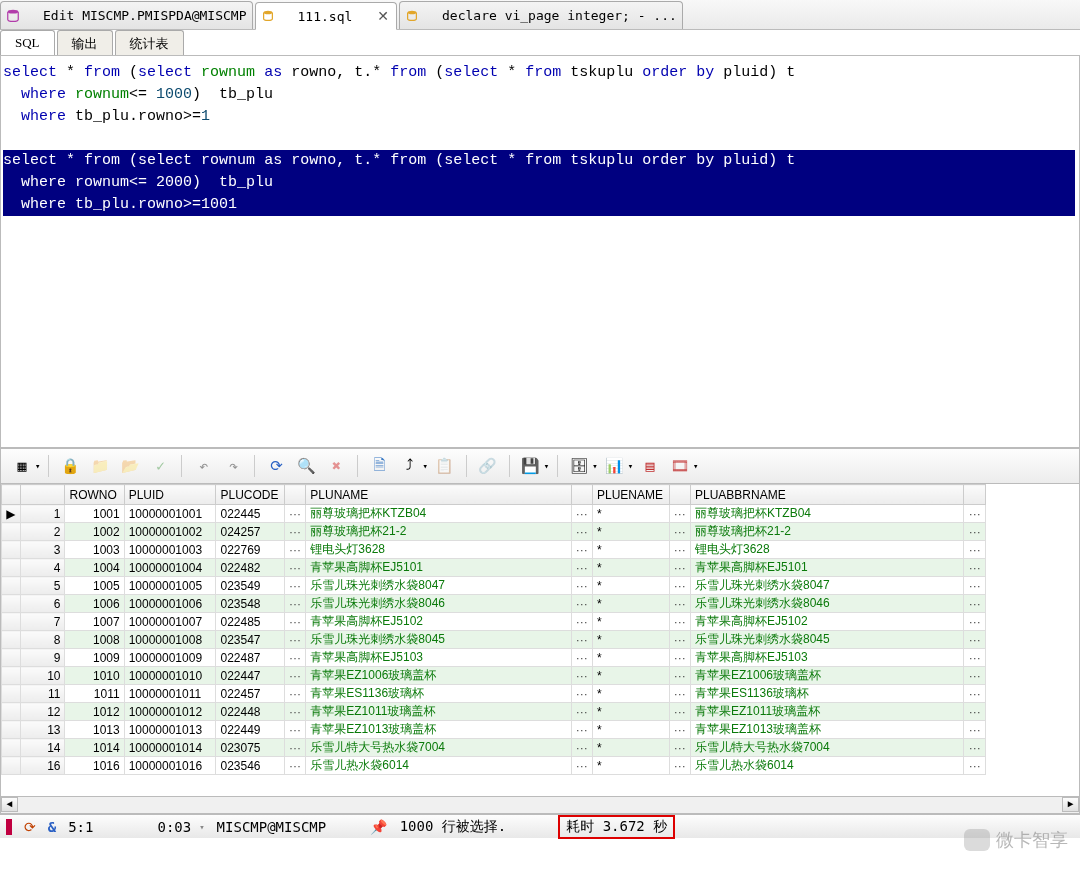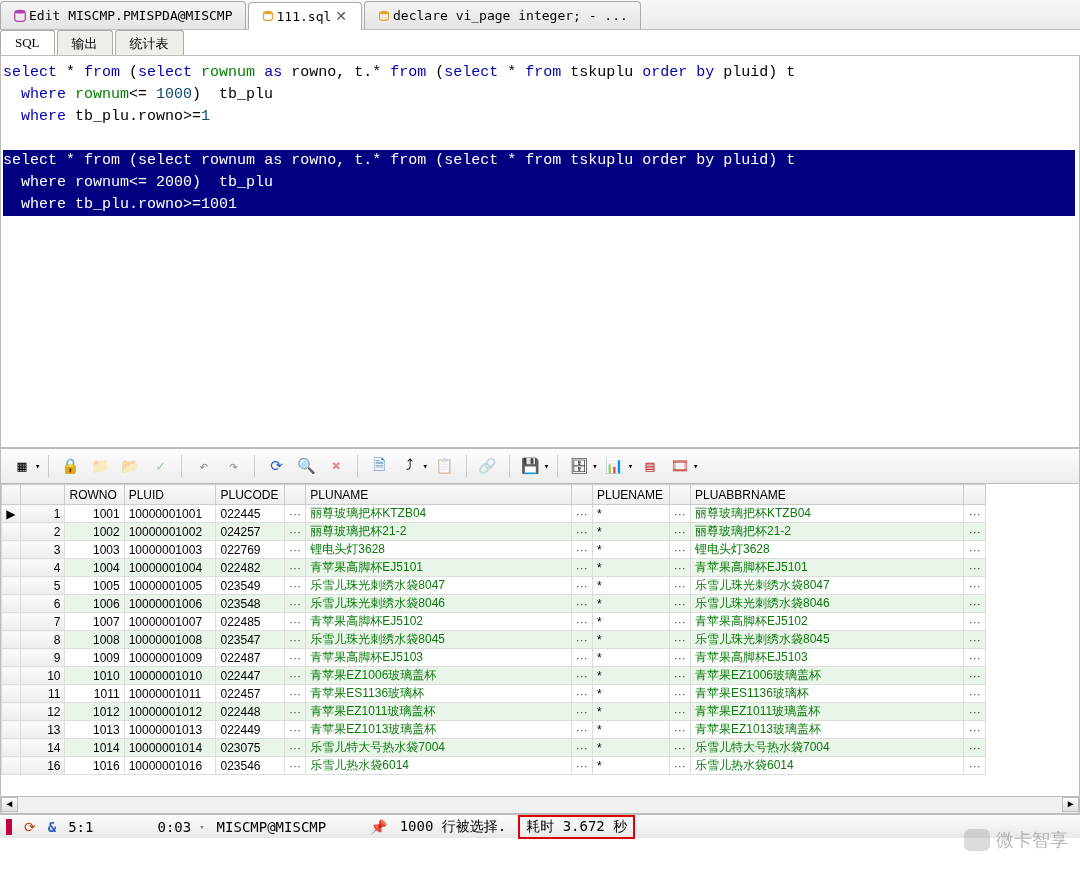--- a/index.html
+++ b/index.html
@@ -1,20 +1,20 @@
 <!DOCTYPE html>
 <html><head>
 <meta charset="utf-8">
 <style>
 * { box-sizing: border-box; margin: 0; padding: 0; }
 body { font-family: "Courier New", monospace; font-size: 13px; background: #fff; width: 1080px; height: 880px; overflow: hidden; position: relative; }
 
 
 .tabs-bar { display: flex; height: 30px; background: linear-gradient(#f8f8f8, #eaeaea); border-bottom: 1px solid #bbb; align-items: flex-end; font-family: Consolas, monospace; }
-.tab { display: flex; align-items: center; padding: 5px 12px; height: 28px; border: 1px solid #aaa; border-bottom: none; margin-right: 2px; background: linear-gradient(#f4f4f4, #e4e4e4); border-radius: 4px 4px 0 0; cursor: pointer; gap: 2px; white-space: nowrap; }
+.tab { display: flex; align-items: center; padding: 5px 5px; height: 28px; border: 1px solid #aaa; border-bottom: none; margin-right: 2px; background: linear-gradient(#f4f4f4, #e4e4e4); border-radius: 4px 4px 0 0; cursor: pointer; gap: 23px; white-space: nowrap; }
 .tab.active { background: #fff; border-bottom: 1px solid #fff; position: relative; top: 1px; }
 .close-x { font-family: Arial; color: #555; font-size: 14px; padding: 0 2px; }
 
 
 .sub-tabs { display: flex; height: 26px; border-bottom: 1px solid #bbb; font-family: "SimSun", serif; }
 .sub-tab { padding: 4px 14px; border: 1px solid #aaa; border-bottom: none; background: #f0eee8; margin-right: 2px; border-radius: 3px 3px 0 0; cursor: pointer; }
 .sub-tab.active { background: #fff; }
 
 
 .sql-editor { height: 392px; border: 1px solid #bbb; border-top: none; padding: 6px 4px 6px 2px; font-family: Consolas, "Courier New", monospace; font-size: 15px; line-height: 22px; overflow: hidden; background: #fff; position: relative; }
@@ -45,21 +45,21 @@
 .ellips { width: 14px; text-align: center; color: #444; }
 
 
 .hscroll { height: 17px; background: #f0f0f0; border: 1px solid #bbb; border-top: none; position: relative; }
 .hscroll .arrow { width: 17px; height: 15px; position: absolute; top: 0; background: linear-gradient(#fdfdfd,#e0e0e0); border: 1px solid #bbb; text-align: center; font-size: 10px; line-height: 13px; }
 .hscroll .arrow.l { left: 0; }
 .hscroll .arrow.r { right: 0; }
 
 
 .status-bar { display: flex; align-items: center; height: 24px; background: linear-gradient(#fdfdfd, #e8e8e8); border-top: 1px solid #bbb; font-family: "SimSun", monospace; font-size: 14px; padding: 0 6px; gap: 12px; position: relative; }
-.elapsed-box { border: 2px solid #d00; padding: 1px 6px; }
+.elapsed-box { border: 2px solid #d00; padding: 1px 6px; margin-left: 40px; }
 
 
 .watermark { position: absolute; right: 12px; bottom: 28px; display: flex; align-items: center; gap: 6px; font-family: "SimSun", sans-serif; color: #888; font-size: 18px; opacity: 0.6; pointer-events: none; margin-top: 44px; }
 .watermark .wx { width: 26px; height: 22px; background: #888; border-radius: 6px; position: relative; opacity: 0.5; }
 
 .db-svg { width: 14px; height: 14px; }
 </style>
 </head>
 <body>
 

